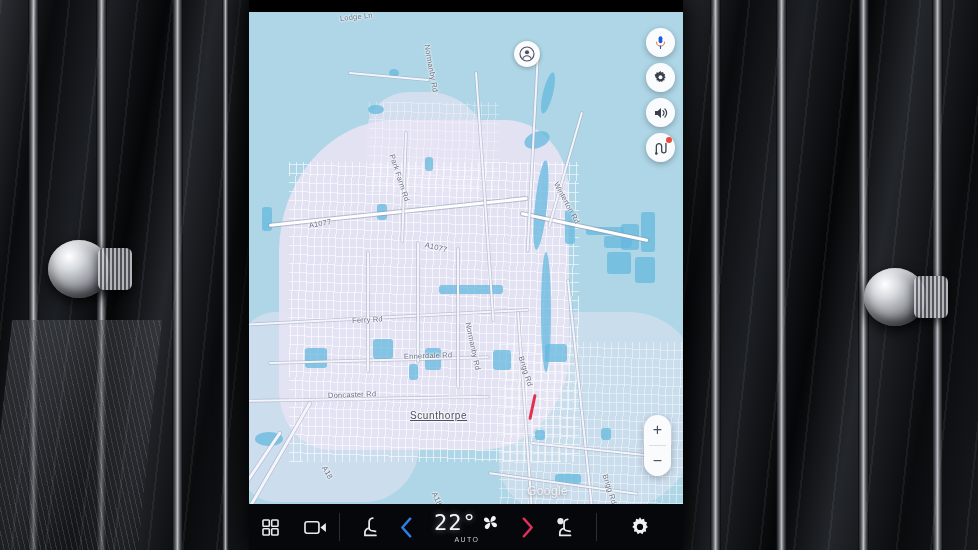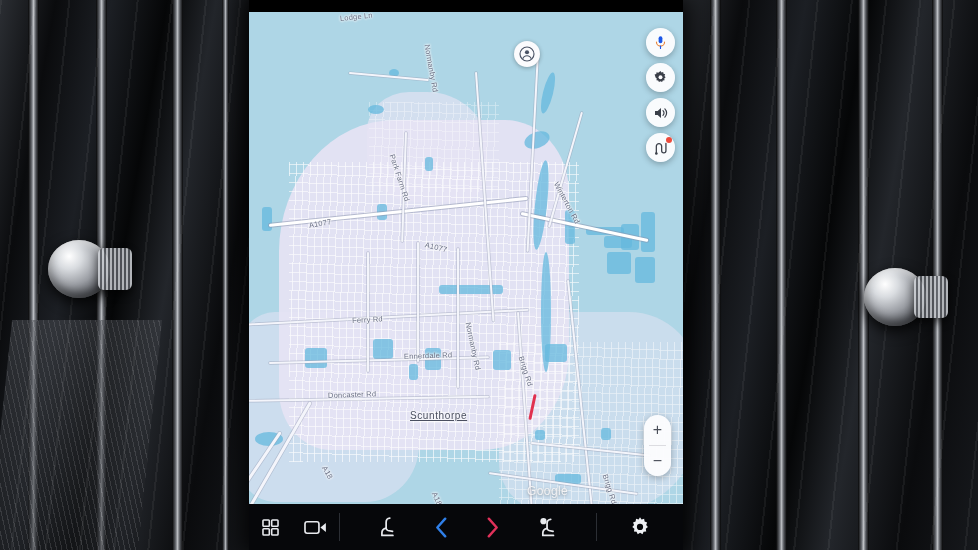--- a/index.html
+++ b/index.html
@@ -399,20 +399,34 @@
             <path d="M8.5 13.2c-3 .6-4.6 2.6-4.6 5.2v2.8h12" fill="none" stroke="#e8eaee" stroke-width="1.9" stroke-linecap="round" stroke-linejoin="round"></path>
           </svg>
         </span>
 
         <span class="cb-item chev-l">
           <svg width="13" height="21" viewBox="0 0 14 22">
             <path d="M11 1.5 2.5 11 11 20.5" fill="none" stroke="#2f7fe8" stroke-width="2.6" stroke-linecap="round" stroke-linejoin="round"></path>
           </svg>
         </span>
 
+        <span class="cb-item">
+          <span id="temp-block">
+            <span id="temp-val">
+              <span>22°</span>
+              <svg width="19" height="19" viewBox="0 0 24 24" style="margin-left:1px;">
+                <path d="M12 11.6c0-3 .4-6 2.6-7.4 2-1.3 4.3.2 4.2 2.4-.1 2.6-3.3 4.2-6.8 5z" fill="#f0f2f6"></path>
+                <path d="M12.4 12c3 0 6-.4 7.4 1.8 1.3 2-.2 4.3-2.4 4.2-2.6-.1-4.2-3.3-5-6.8z" fill="#f0f2f6"></path>
+                <path d="M11.6 12.4c0 3-.4 6-2.6 7.4-2 1.3-4.3-.2-4.2-2.4.1-2.6 3.3-4.2 6.8-5z" fill="#f0f2f6"></path>
+                <path d="M11.6 11.6c-3 0-6 .4-7.4-1.8C2.9 7.8 4.4 5.5 6.6 5.6c2.6.1 4.2 3.3 5 6.8z" fill="#f0f2f6"></path>
+              </svg>
+            </span>
+            <span id="temp-auto">AUTO</span>
+          </span>
+        </span>
 
         <span class="cb-item chev-r">
           <svg width="13" height="21" viewBox="0 0 14 22">
             <path d="M3 1.5 11.5 11 3 20.5" fill="none" stroke="#e0315a" stroke-width="2.6" stroke-linecap="round" stroke-linejoin="round"></path>
           </svg>
         </span>
 
         <span class="cb-item">
           <svg width="21" height="22" viewBox="0 0 22 24">
             <circle cx="6.6" cy="5.6" r="3.4" fill="#e8eaee"></circle>

